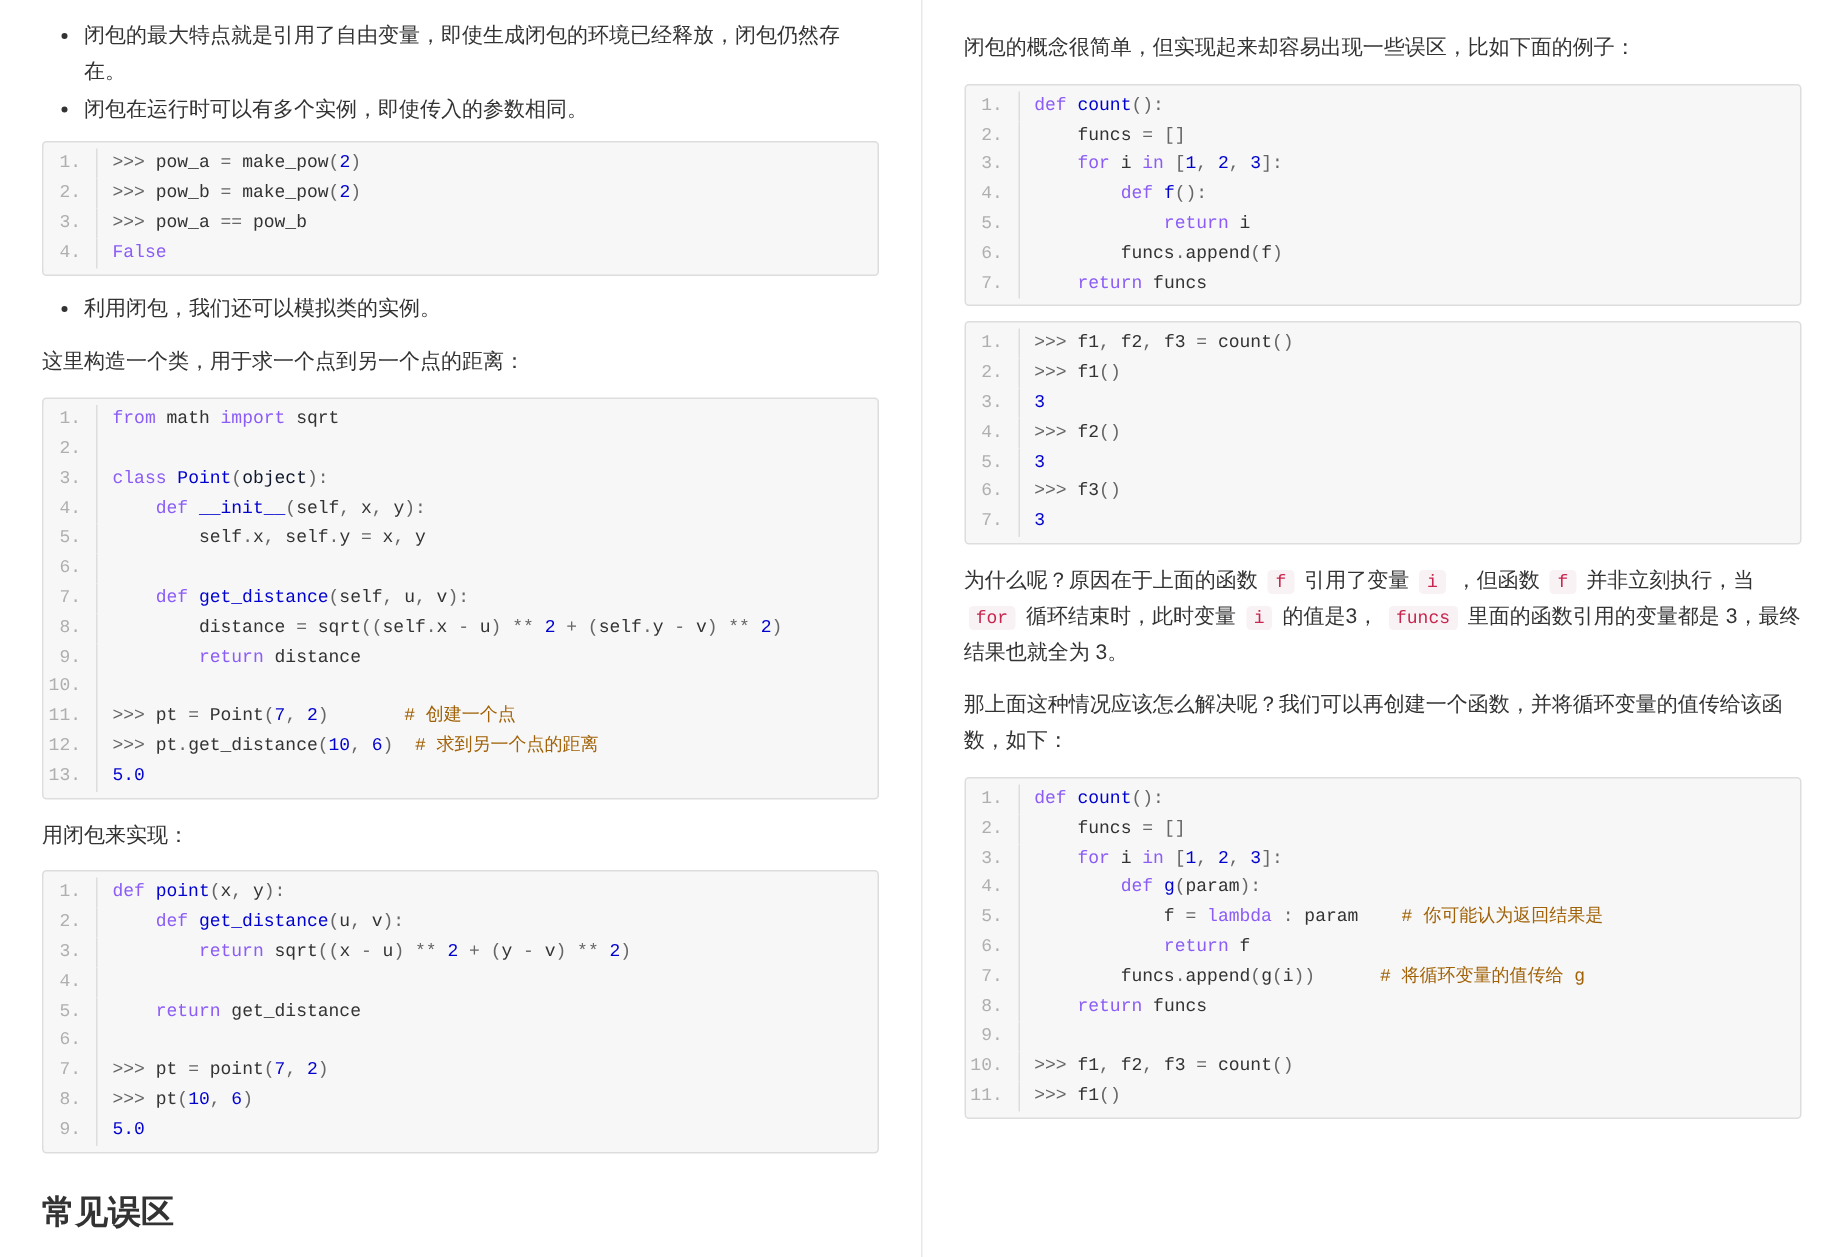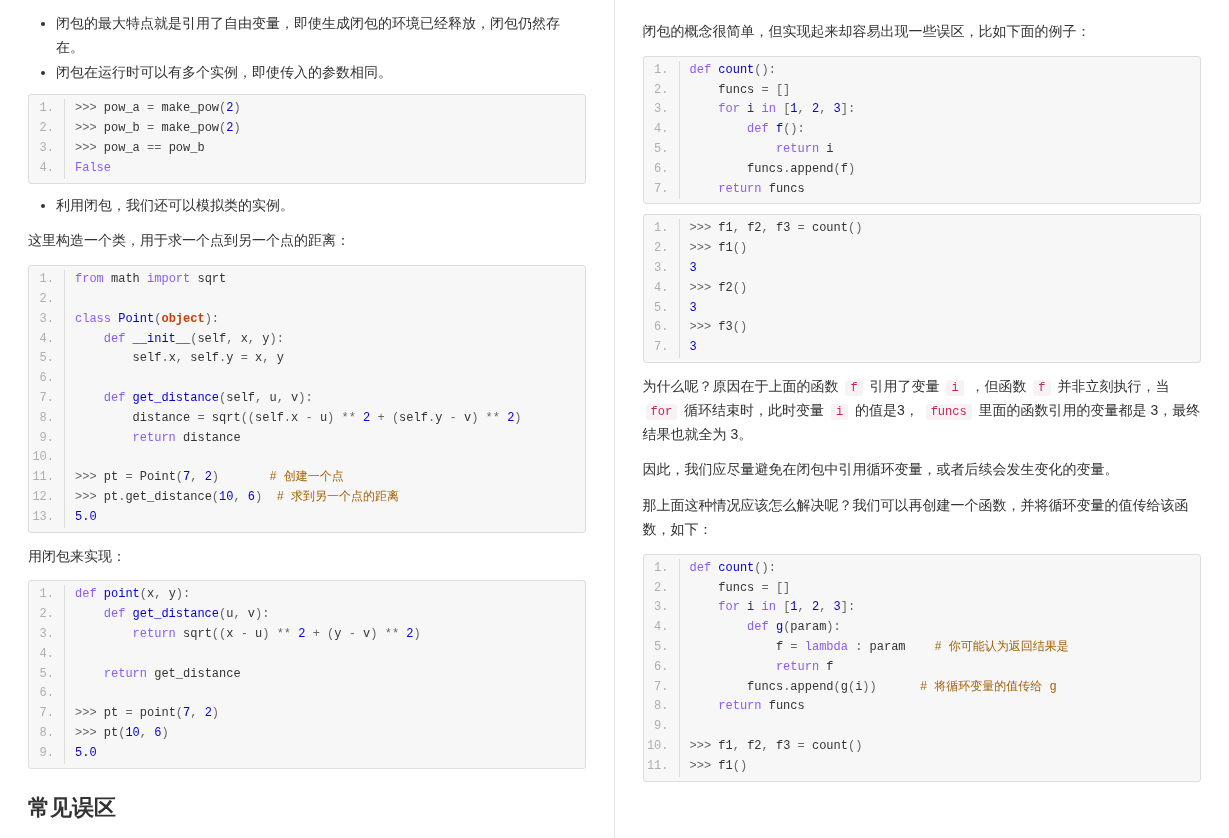--- a/index.html
+++ b/index.html
@@ -60,21 +60,21 @@
     border-radius: 3px;
     padding: 1px 5px;
     margin: 0 3px;
   }
 
   
   .kw { color: #8b5cf6; }   
   .op { color: #666; }      
   .num { color: #0000cf; }  
   .fn { color: #0000cf; }   
-  .bi { color: #c2410c; font-weight: bold; }   
+  .bi { color: #0f172a; }   
   .cmt { color: #a16207; } 
   .nm { color: #333; }
   .pr { color: #666; }      
 </style>
 </head>
 <body>
 
 <div class="container">
 
   <div class="col col-left">
@@ -272,21 +272,20 @@
         <div class="line">
           <div class="ln">7.</div>
           <div class="code"><span class="num">3</span></div>
         </div>
       </div>
 
     <p>
       <span>为什么呢？原因在于上面的函数 </span><span class="inlinecode">f</span><span> 引用了变量 </span><span class="inlinecode">i</span><span> ，但函数 </span><span class="inlinecode">f</span><span> 并非立刻执行，当 </span><span class="inlinecode">for</span><span> 循环结束时，此时变量 </span><span class="inlinecode">i</span><span> 的值是3， </span><span class="inlinecode">funcs</span><span> 里面的函数引用的变量都是 3，最终结果也就全为 3。</span>
     </p>
 
-    <p>因此，我们应尽量避免在闭包中引用循环变量，或者后续会发生变化的变量。</p>
     <p>那上面这种情况应该怎么解决呢？我们可以再创建一个函数，并将循环变量的值传给该函数，如下：</p>
 
     <div class="codeblock">
         <div class="line">
           <div class="ln">1.</div>
           <div class="code"><span class="kw">def </span><span class="fn">count</span><span class="op">():</span></div>
         </div>
         <div class="line">
           <div class="ln">2.</div>
           <div class="code"><span class="nm">    funcs </span><span class="op">= []</span></div>

